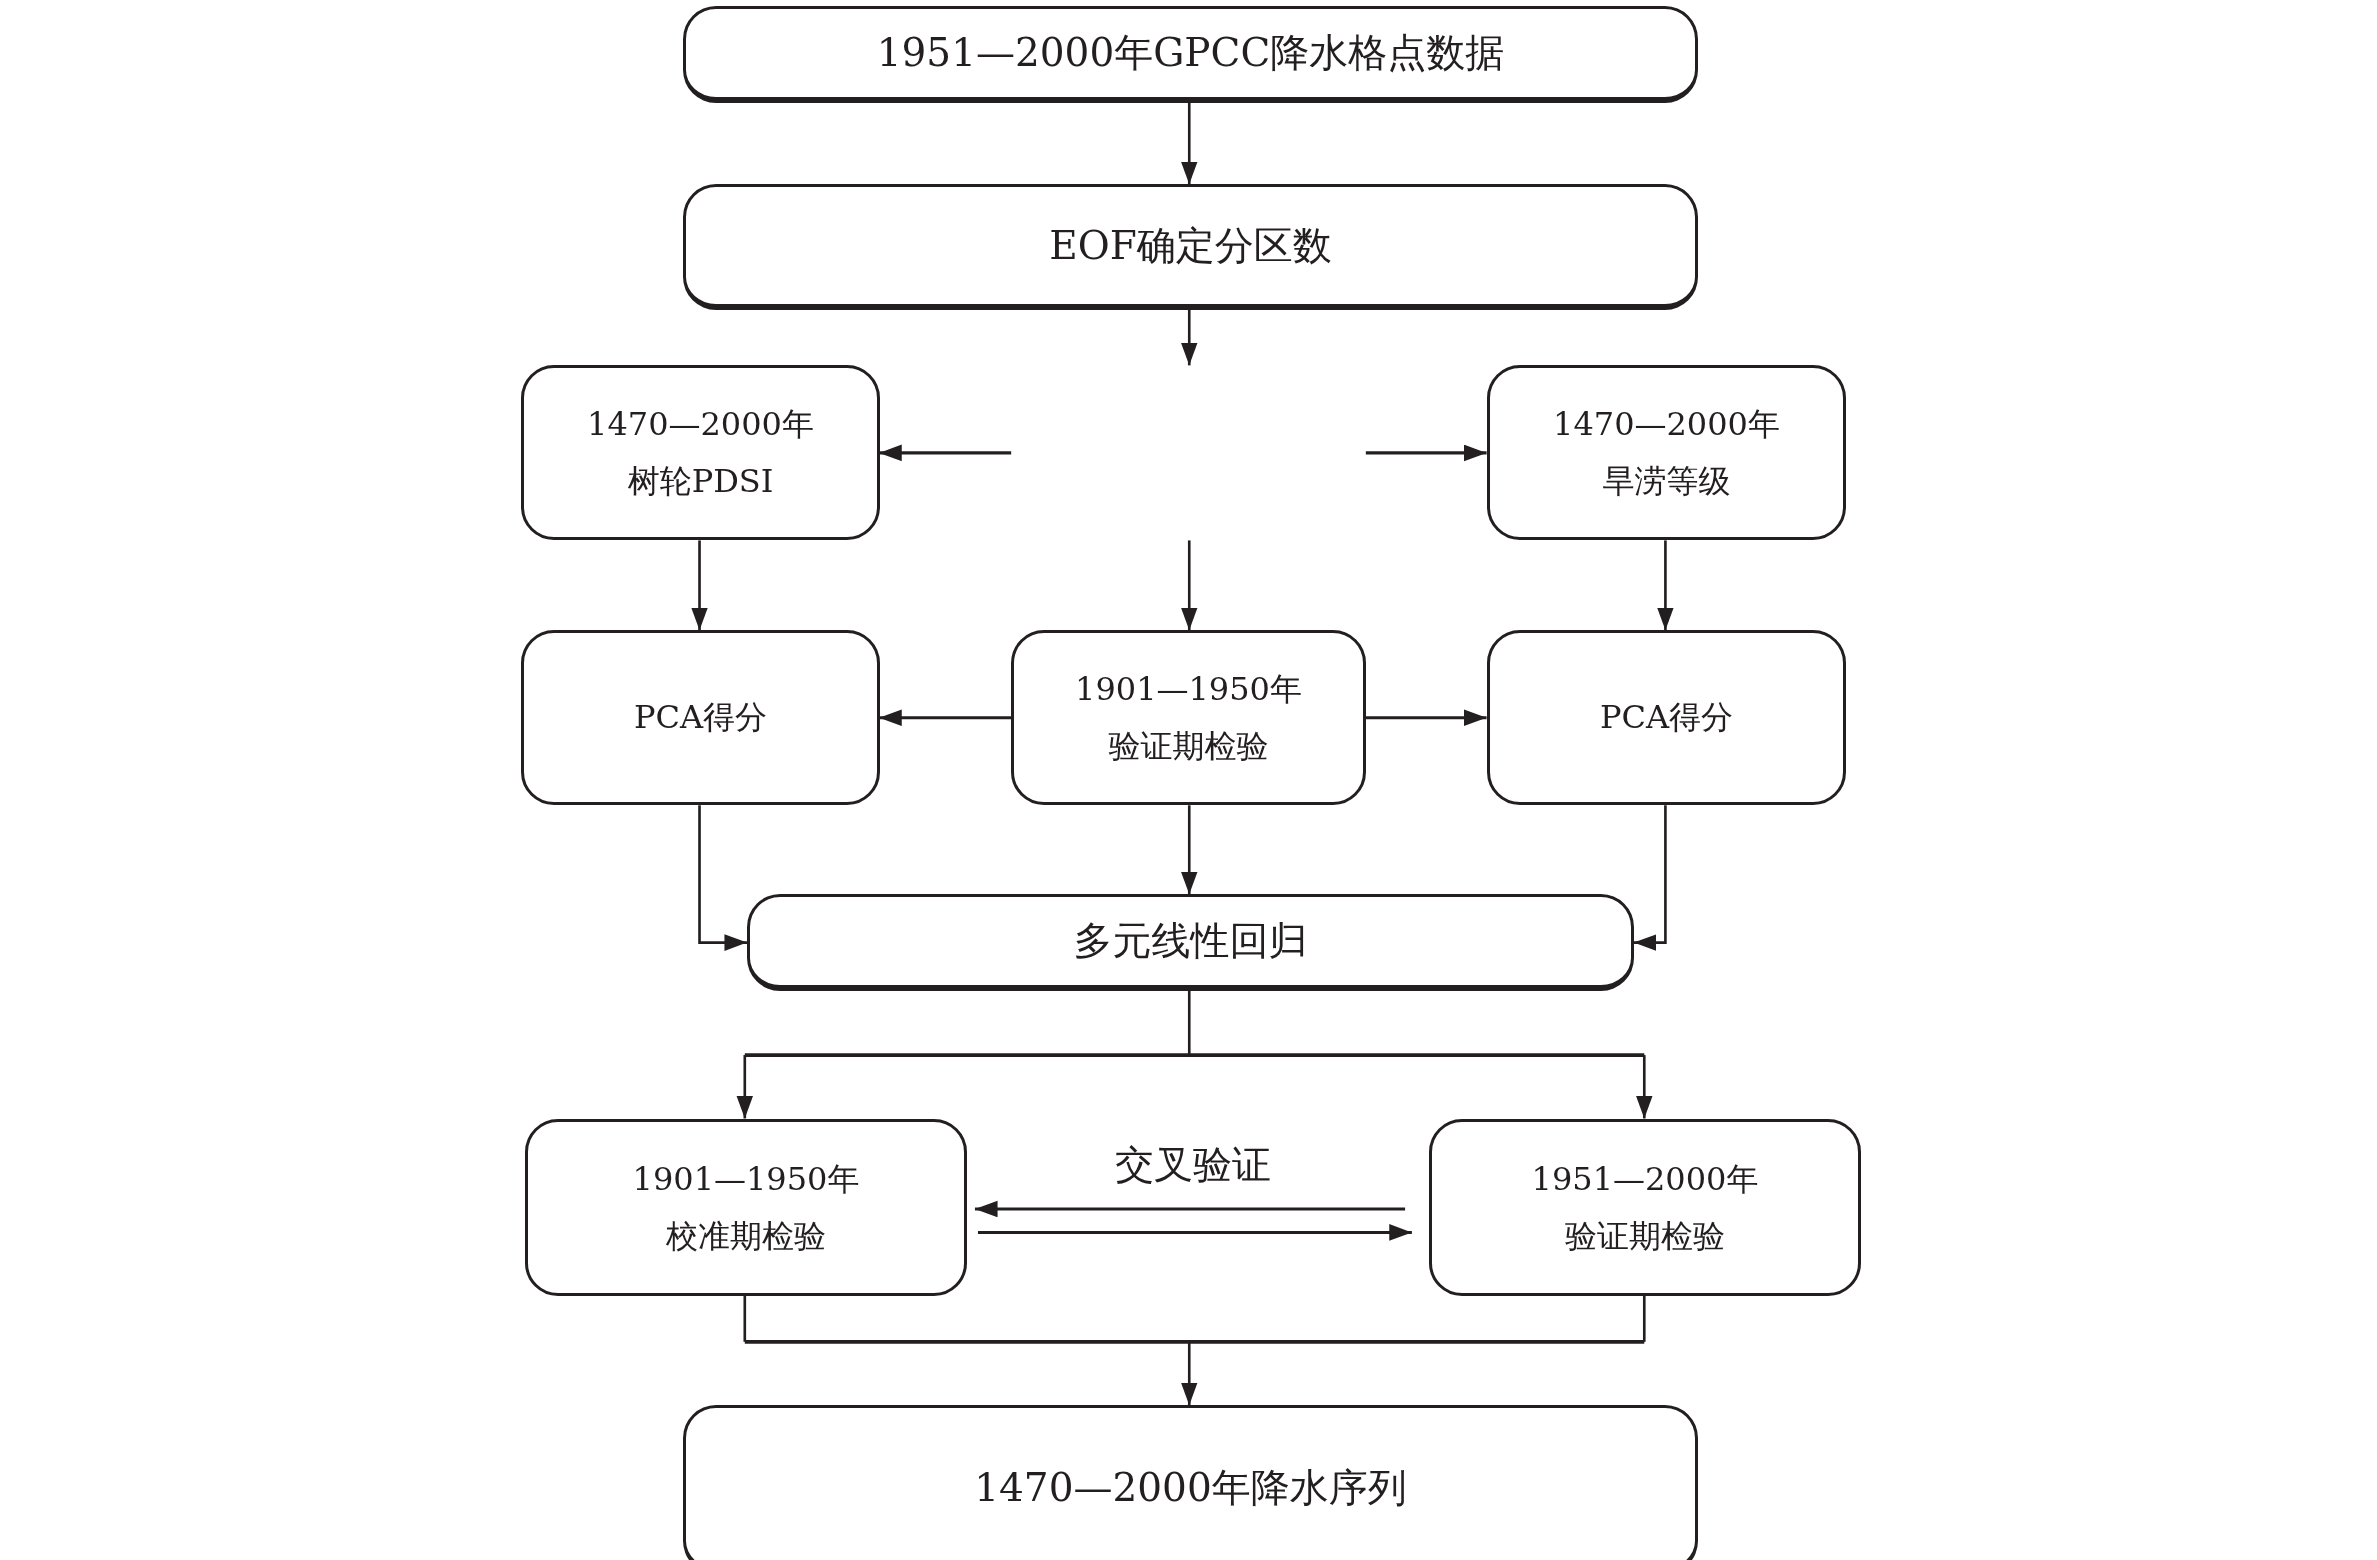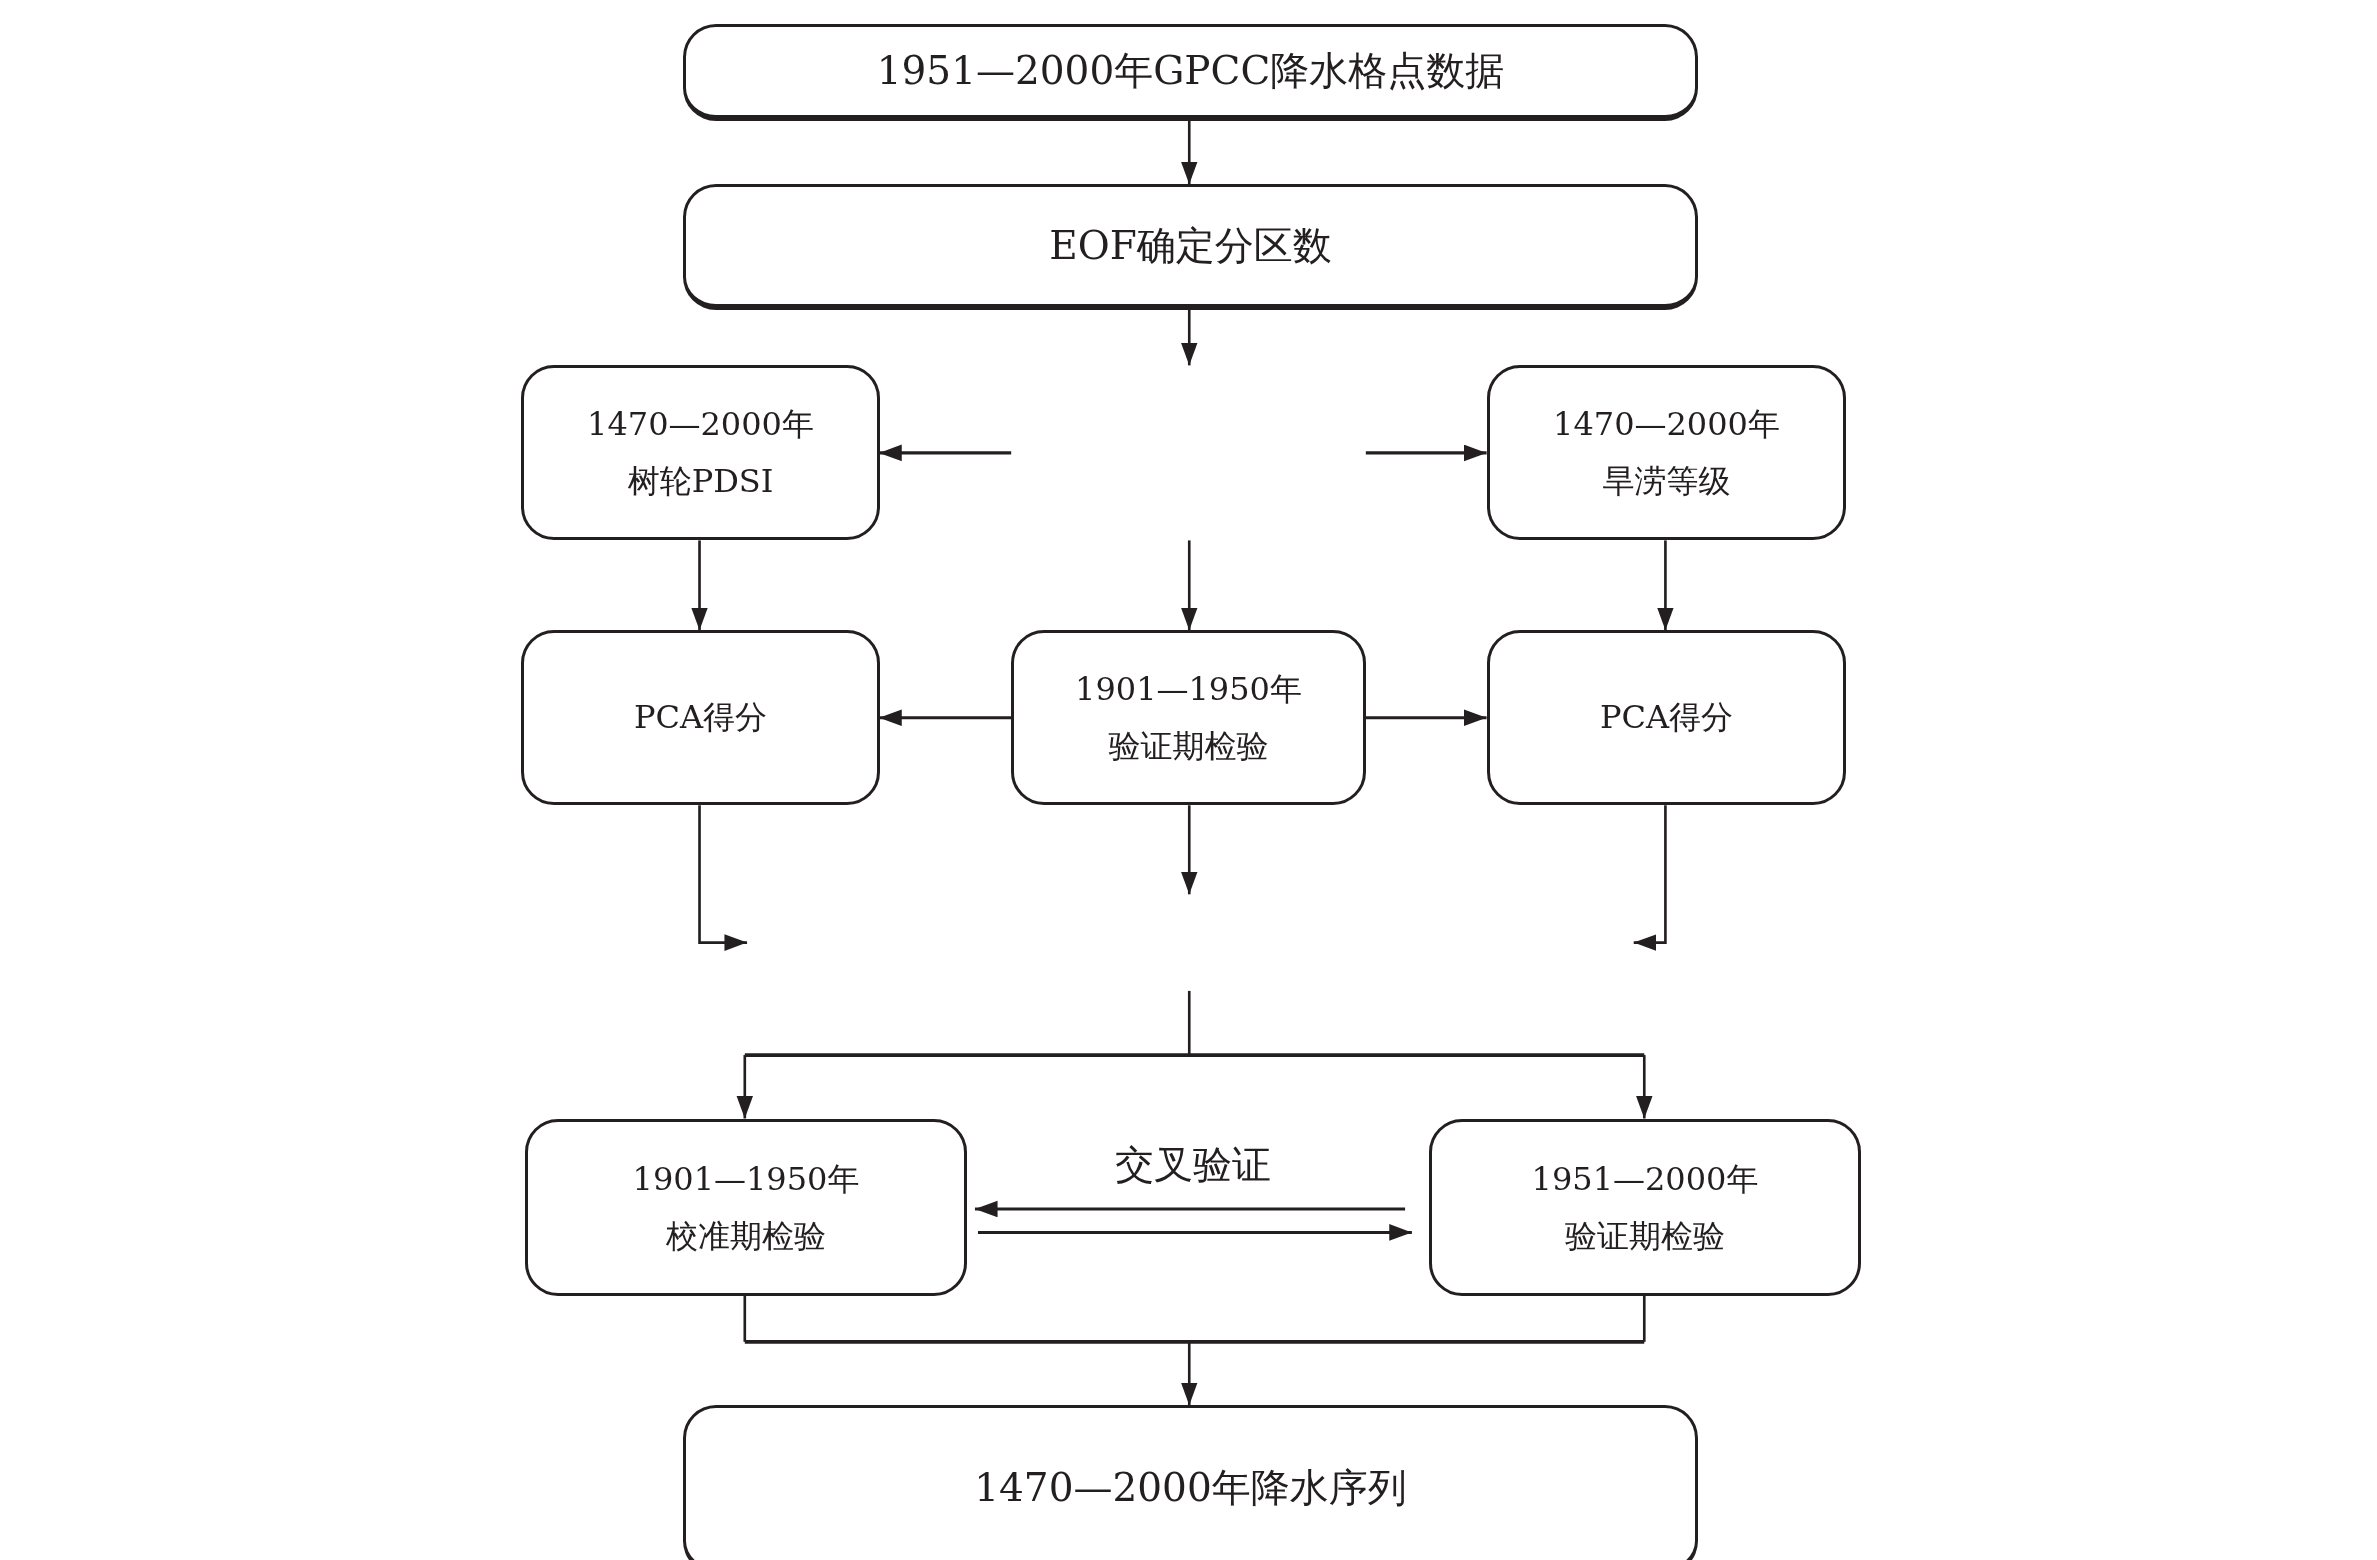--- a/index.html
+++ b/index.html
@@ -106,21 +106,21 @@
 
     <path class="conn c4" marker-end="url(#ah)" d="M1862 1602 L1292 1602"></path>
     <path class="conn c4" marker-end="url(#ah)" d="M1296 1633 L1871 1633"></path>
 
     <path class="conn c3" d="M987 1717 L987 1778"></path>
     <path class="conn c3" d="M2179 1717 L2179 1778"></path>
     <path class="conn c5" d="M987 1778 L2179 1778"></path>
     <path class="conn c3" marker-end="url(#ah)" d="M1576 1778 L1576 1862"></path>
   </svg>
 
-  <div class="node wide" style="left:683px; top:6px; width:1015px; height:97px;margin-top:18px;">
+  <div class="node wide" style="left:683px; top:6px; width:1015px; height:97px;">
     <span class="single">1951—2000年GPCC降水格点数据</span>
   </div>
 
   <div class="node wide" style="left:683px; top:184px; width:1015px; height:126px;text-align:center;">
     <span class="single">EOF确定分区数</span>
   </div>
 
   <div class="node small" style="left:521px; top:365px; width:359px; height:175px;">
     <span class="ln">1470—2000年</span>
     <span class="ln">树轮PDSI</span>
@@ -138,20 +138,23 @@
 
   <div class="node small" style="left:1011px; top:630px; width:355px; height:175px;">
     <span class="ln">1901—1950年</span>
     <span class="ln">验证期检验</span>
   </div>
 
   <div class="node small" style="left:1487px; top:630px; width:359px; height:175px;">
     <span class="single">PCA得分</span>
   </div>
 
+  <div class="node wide" style="left:747px; top:894px; width:887px; height:97px;">
+    <span class="single">多元线性回归</span>
+  </div>
 
   <div class="node small" style="left:525px; top:1119px; width:442px; height:177px;">
     <span class="ln">1901—1950年</span>
     <span class="ln">校准期检验</span>
   </div>
 
   <div class="node small" style="left:1429px; top:1119px; width:432px; height:177px;text-align:center;">
     <span class="ln">1951—2000年</span>
     <span class="ln">验证期检验</span>
   </div>

